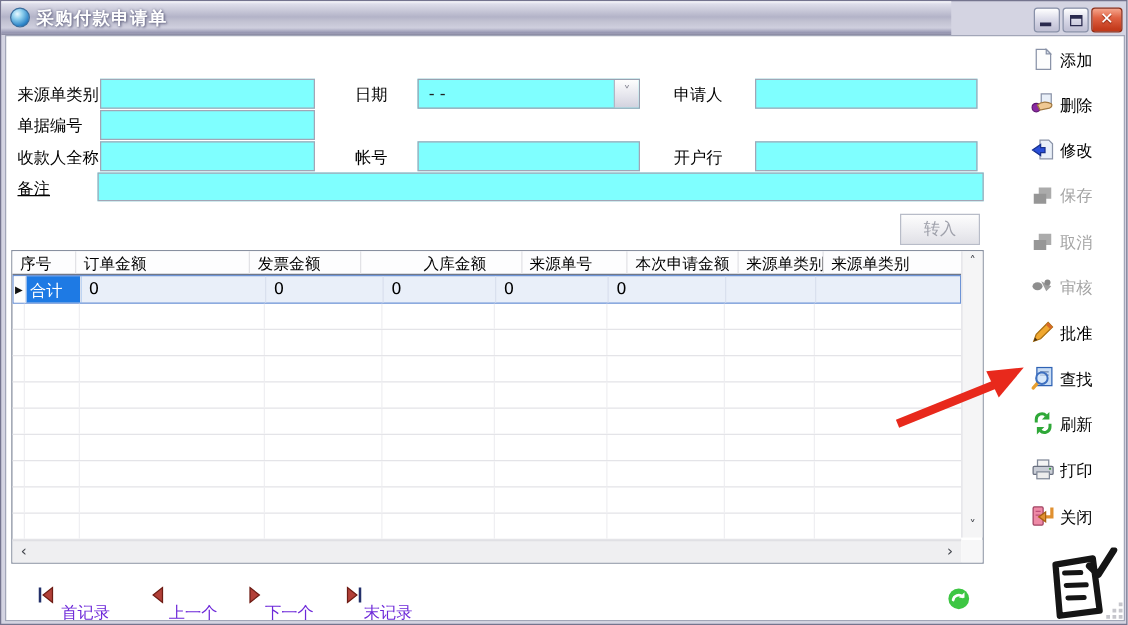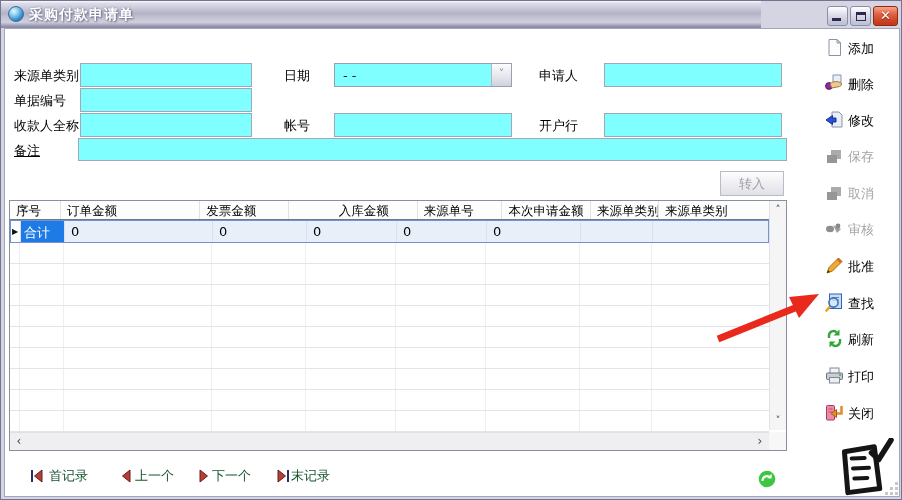--- a/index.html
+++ b/index.html
@@ -61,21 +61,21 @@
     background:#F5F5F6; border-left:1px solid #E2E2E6; }
   .vscroll .arr { position:absolute; left:0; width:16px; height:16px; text-align:center;
     color:#44474E; font-size:10px; line-height:16px; }
   .hscroll { position:absolute; left:0; bottom:0; width:759px; height:18px;
     background:#EFEFF1; border-top:1px solid #E0E0E4; }
   .hscroll .arr { position:absolute; top:0; width:16px; height:17px; text-align:center;
     color:#44474E; font-size:12px; line-height:16px; }
   .scroll-corner { position:absolute; right:0; bottom:0; width:17px; height:18px; background:#F7F7F8; }
 
   
-  .nav-item { position:absolute; top:466px; font-size:13px; color:#14532d; }
+  .nav-item { position:absolute; top:480px; font-size:13px; color:#6d28d9; }
   .nav-icon { position:absolute; top:468px; width:15px; height:14px; }
 
   
   .side-btn { position:absolute; left:822px; width:76px; height:22px; cursor:default; }
   .side-icon { position:absolute; left:2px; top:0; width:19px; height:19px; }
   .side-label { position:absolute; left:25px; top:2px; font-size:13px; color:#000; white-space:nowrap; }
   .side-btn.disabled .side-label { color:#A4A4A4; }
 
   
   .overlay { position:absolute; left:0; top:0; width:902px; height:500px; pointer-events:none; z-index:40; }

